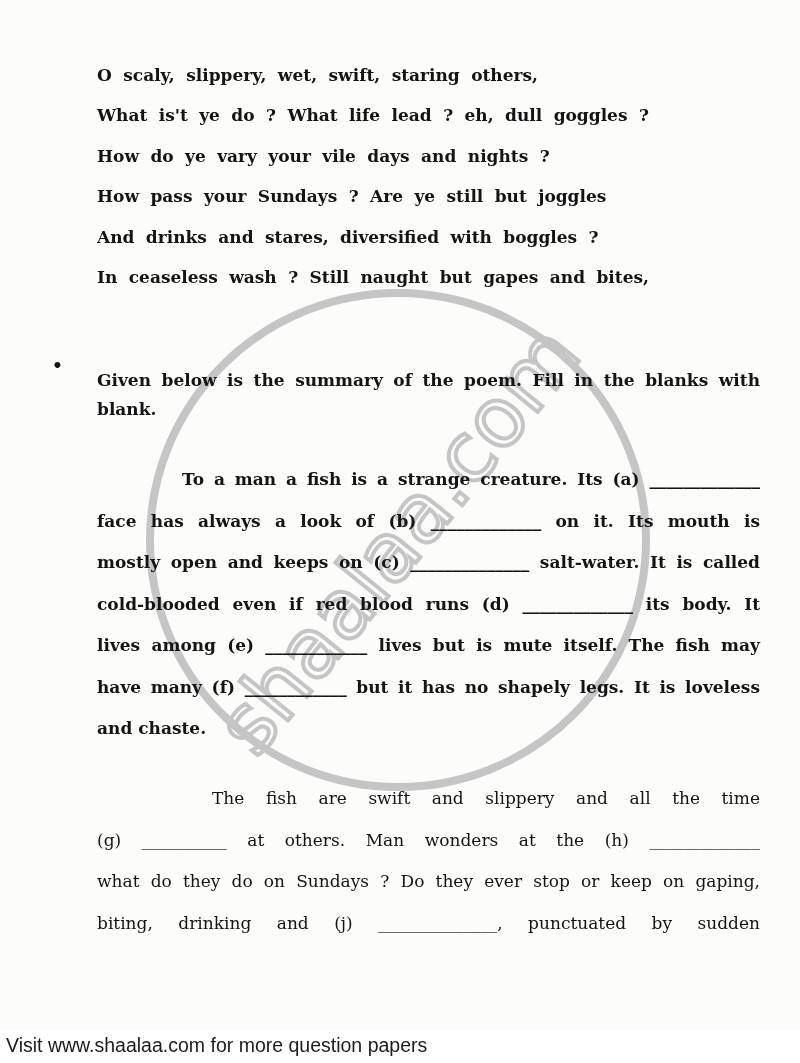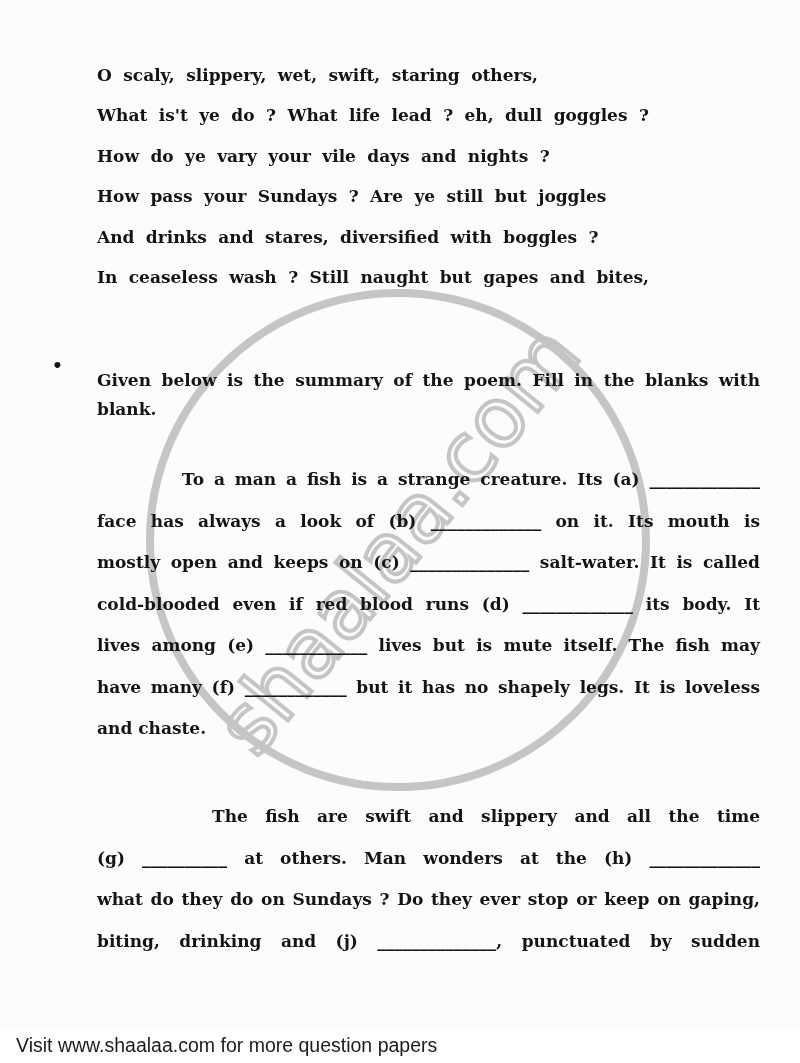--- a/index.html
+++ b/index.html
@@ -54,44 +54,44 @@
 
   .para-1 {
     left: 97px; top: 459px;
     width: 663px;
     font-size: 17px;
     font-weight: 600;
     line-height: 41.5px;
   }
 
   .para-2 {
-    left: 97px; top: 796px;
+    left: 97px; top: 778px;
     width: 663px;
     font-size: 17px;
-    font-weight: 700;
+    font-weight: 400;
     line-height: 41.5px;
   }
 
   .jline { text-align: justify; text-align-last: justify; }
   .plain { text-align: left; text-align-last: left; }
   .indent-a { text-indent: 85px; }
   .indent-b { text-indent: 115px; }
 
   .footer {
     position: absolute;
     left: 0; bottom: 0;
     width: 100%;
     height: 33px;
     background: #ffffff;
     z-index: 2;
     font-family: "Liberation Sans", sans-serif;
     font-size: 19.5px;
     color: #1c1c1c;
     line-height: 31px;
-    padding-left: 16px;
+    padding-left: 6px;
     box-sizing: border-box;
   }
 </style>
 </head>
 <body>
 
 <div class="page">
 
   <svg class="watermark" width="800" height="1063" viewBox="0 0 800 1063">
     <ellipse cx="398" cy="540" rx="248" ry="247" fill="none" stroke-width="8" stroke="#c5c5c5"></ellipse>

